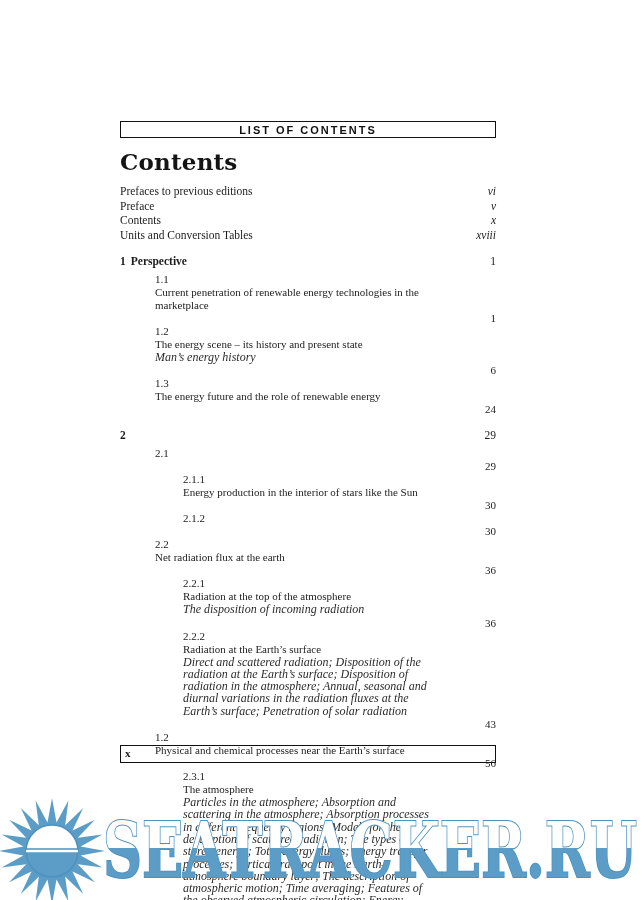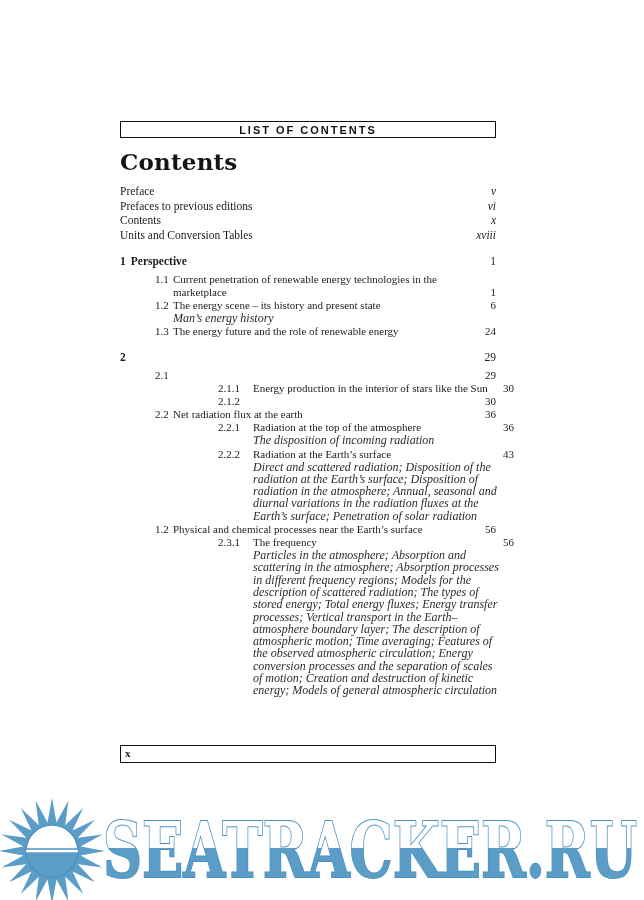--- a/index.html
+++ b/index.html
@@ -25,29 +25,29 @@
   
   .front-matter{margin-top:9px;}
   .fm-row{display:flex;justify-content:space-between;font-size:11.5px;line-height:14.5px;}
   .fm-row .pg{font-style:italic;}
   
   .ch-head{display:flex;font-weight:bold;font-size:11.5px;line-height:14px;margin-top:12px;}
   .ch-head .ch-num{margin-right:5px;}
   .ch-head .pg{margin-left:auto;font-weight:normal;}
   .ch-body{margin-top:5px;}
   
-  .row{display:flex;align-items:flex-start;font-size:11px;line-height:13px;}
+  .row{display:flex;align-items:flex-start;font-size:11px;line-height:13px;flex-direction:column;}
   .row .num{flex:0 0 auto;}
   .row .body{flex:0 0 auto;}
   .row .pg{margin-left:auto;text-align:right;flex:0 0 auto;}
   .row.sec{padding-left:35px;}
   .row.sec .num{width:18px;}
   .row.sec .body{width:299px;}
   .row.sub{padding-left:63px;}
-  .row.sub .num{width:35px;margin-left:35px;}
+  .row.sub .num{width:35px;}
   .row.sub .body{width:250px;}
   .row .pg.bottom{align-self:flex-end;}
   .note{font-style:italic;font-size:12px;line-height:12.3px;color:#2b2b2b;margin:0 0 1px 0;}
   
   .footer-box{
     position:absolute;left:120px;top:745px;width:374px;height:16px;
     border:1.5px solid #111;display:flex;align-items:flex-start;
   }
   .footer-box span{font-weight:bold;font-size:11px;line-height:15px;padding-left:4px;}
   
@@ -60,26 +60,26 @@
 
   <div class="header-box">
     <span>LIST OF CONTENTS</span>
   </div>
 
   <div class="content">
     <h1 class="doc-title">Contents</h1>
 
     <div class="front-matter">
       <div class="fm-row">
+        <span>Prefaces to previous editions</span>
+        <span class="pg">vi</span>
+      </div>
+      <div class="fm-row">
         <span>Preface</span>
         <span class="pg">v</span>
-      </div>
-      <div class="fm-row">
-        <span>Prefaces to previous editions</span>
-        <span class="pg">vi</span>
       </div>
       <div class="fm-row">
         <span>Contents</span>
         <span class="pg">x</span>
       </div>
       <div class="fm-row">
         <span>Units and Conversion Tables</span>
         <span class="pg">xviii</span>
       </div>
     </div>
@@ -152,21 +152,21 @@
       </div>
 
       <div class="row sec">
         <span class="num">1.2</span>
         <span class="body"><span>Physical and chemical processes near the Earth’s surface</span></span>
         <span class="pg">56</span>
       </div>
       <div class="row sub">
         <span class="num">2.3.1</span>
         <span class="body">
-          <span>The frequency</span>
+          <span>The atmosphere</span>
           <div class="note">Particles in the atmosphere; Absorption and scattering in the atmosphere; Absorption processes in different frequency regions; Models for the description of scattered radiation; The types of stored energy; Total energy fluxes; Energy transfer processes; Vertical transport in the Earth–atmosphere boundary layer; The description of atmospheric motion; Time averaging; Features of the observed atmospheric circulation; Energy conversion processes and the separation of scales of motion; Creation and destruction of kinetic energy; Models of general atmospheric circulation</div>
         </span>
         <span class="pg">56</span>
       </div>
     </div>
   </div>
 
   <div class="footer-box">
     <span>x</span>
   </div>

